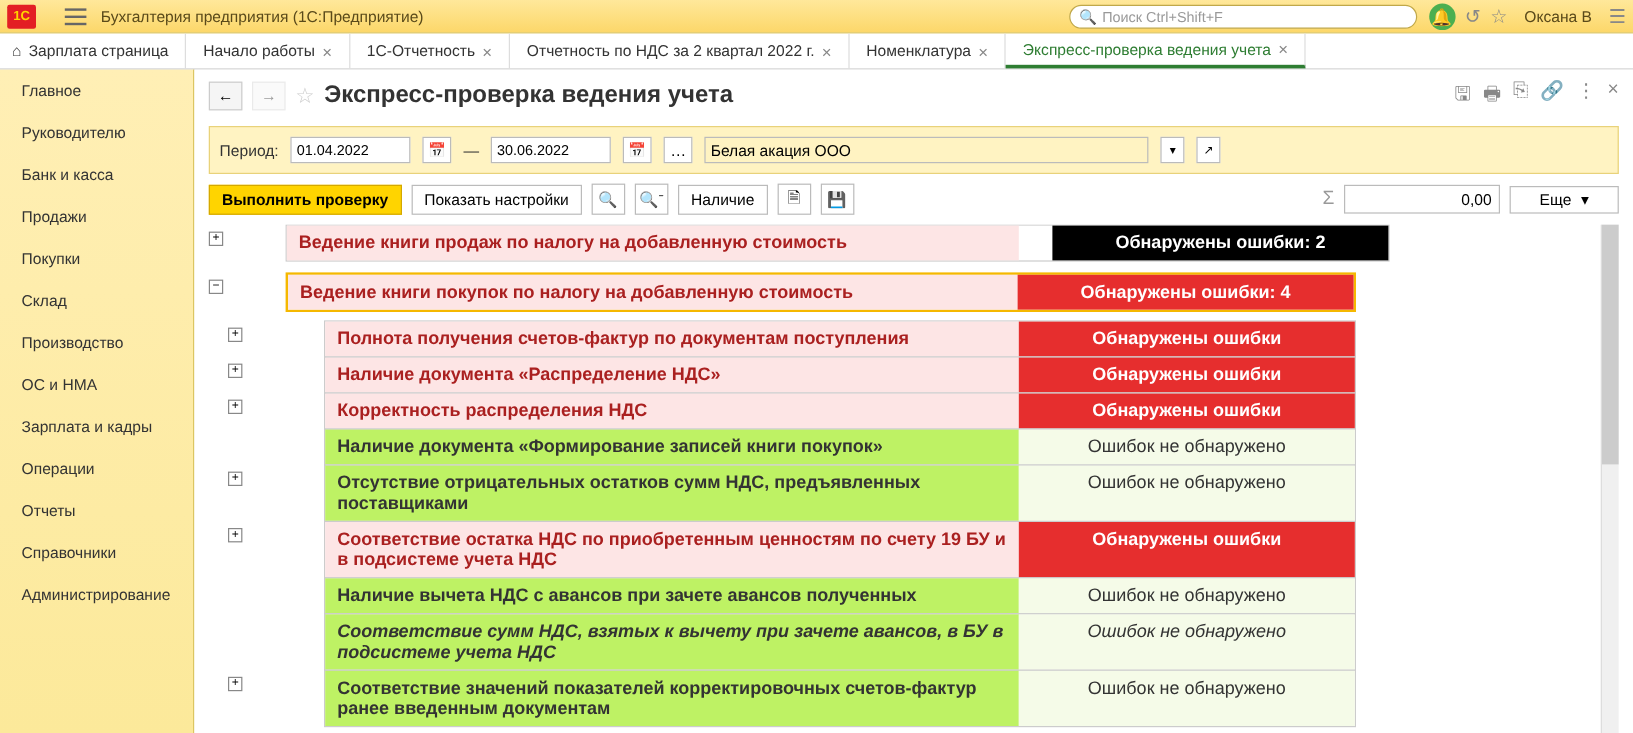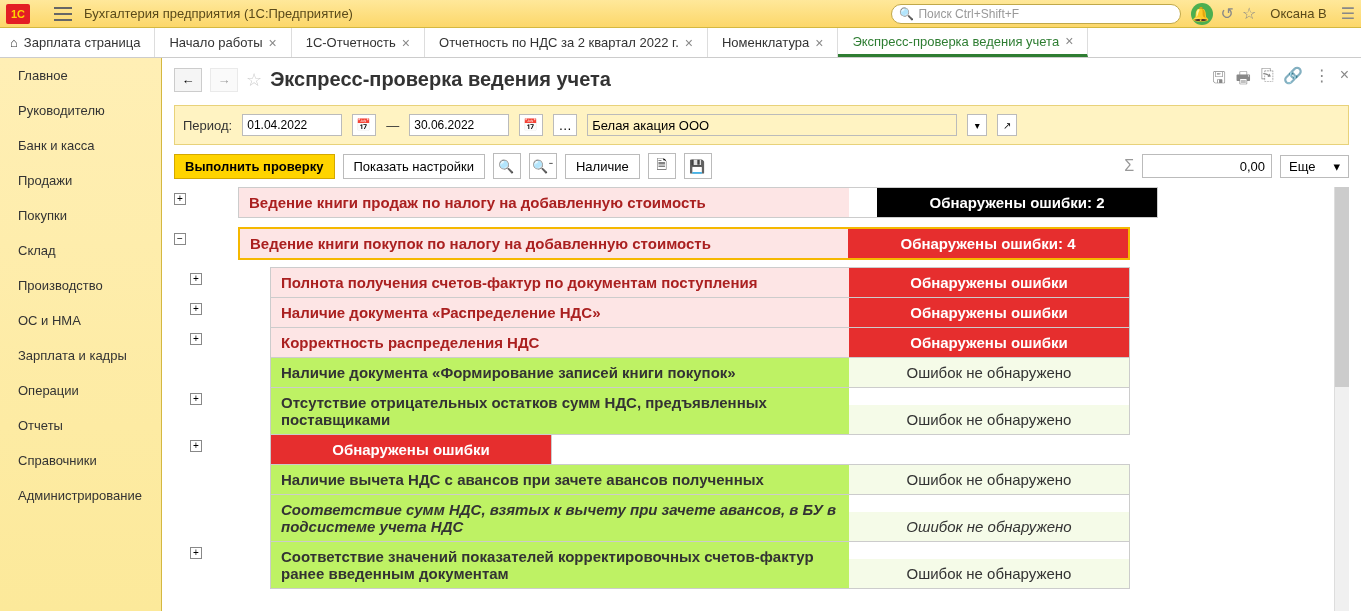--- a/index.html
+++ b/index.html
@@ -50,28 +50,28 @@
 .dd-btn { width: 20px; height: 22px; border: 1px solid #bbb; background: #fff; cursor: pointer; font-size: 10px; }
 
 
 .toolbar { margin: 4px 12px; display: flex; align-items: center; gap: 8px; }
 .btn-primary { background: #ffd400; border: 1px solid #d4a800; padding: 4px 10px; font-weight: bold; cursor: pointer; font-size: 13px; }
 .btn { background: #fff; border: 1px solid #bbb; padding: 4px 10px; cursor: pointer; font-size: 13px; }
 .icon-btn { width: 28px; height: 26px; border: 1px solid #bbb; background: #fff; display: flex; align-items: center; justify-content: center; cursor: pointer; }
 .toolbar-spacer { flex: 1; }
 .sigma { color: #999; font-size: 16px; }
 .amount-box { width: 130px; height: 24px; border: 1px solid #bbb; text-align: right; padding: 0 6px; display: flex; align-items: center; justify-content: flex-end; }
-.more-btn { border: 1px solid #bbb; padding: 3px 8px; cursor: pointer; display: flex; align-items: center; gap: 18px; }
+.more-btn { border: 1px solid #bbb; padding: 3px 24px; cursor: pointer; display: flex; align-items: center; gap: 8px; }
 
 
 .results { margin: 4px 12px 0 6px; flex: 1; overflow: auto; position: relative; }
 .tree-row { display: flex; align-items: stretch; }
 .tree-gutter { width: 70px; position: relative; }
 .expander { position: absolute; width: 12px; height: 12px; border: 1px solid #888; background: #fff; font-size: 10px; line-height: 10px; text-align: center; cursor: pointer; }
-.row-content { display: flex; border: 1px solid #ccc; margin-bottom: -1px; align-items: flex-end; }
+.row-content { display: flex; border: 1px solid #ccc; margin-bottom: -1px; }
 .row-title { padding: 6px 10px; font-weight: bold; font-size: 15px; }
 .row-status { width: 280px; padding: 6px 10px; text-align: center; font-weight: bold; font-size: 15px; }
 
 .group-sales .row-title { width: 610px; background: #fde5e5; color: #aa2020; }
 .group-sales .row-status { background: #000000; color: #fff; margin-left: 28px; }
 
 .group-purch { border: 2px solid #f5b800; }
 .group-purch .row-title { width: 608px; background: #fde5e5; color: #aa2020; }
 .group-purch .row-status { background: #e62e2e; color: #fff; }
 
@@ -271,20 +271,21 @@
               <div class="row-title">Отсутствие отрицательных остатков сумм НДС, предъявленных поставщиками</div>
               <div class="row-status">Ошибок не обнаружено</div>
             </div>
           </div>
           <div class="tree-row" style="margin-top: 0px;">
             <div class="tree-gutter">
               <div class="expander" style="left: 22px; top: 6px;">+</div>
             </div>
             <div class="sub-indent"></div>
             <div class="row-content sub-row error">
+              <div class="row-title">Соответствие остатка НДС по приобретенным ценностям по счету 19 БУ и в подсистеме учета НДС</div>
               <div class="row-status">Обнаружены ошибки</div>
             </div>
           </div>
           <div class="tree-row" style="margin-top: 0px;">
             <div class="tree-gutter"></div>
             <div class="sub-indent"></div>
             <div class="row-content sub-row ok">
               <div class="row-title">Наличие вычета НДС с авансов при зачете авансов полученных</div>
               <div class="row-status">Ошибок не обнаружено</div>
             </div>

